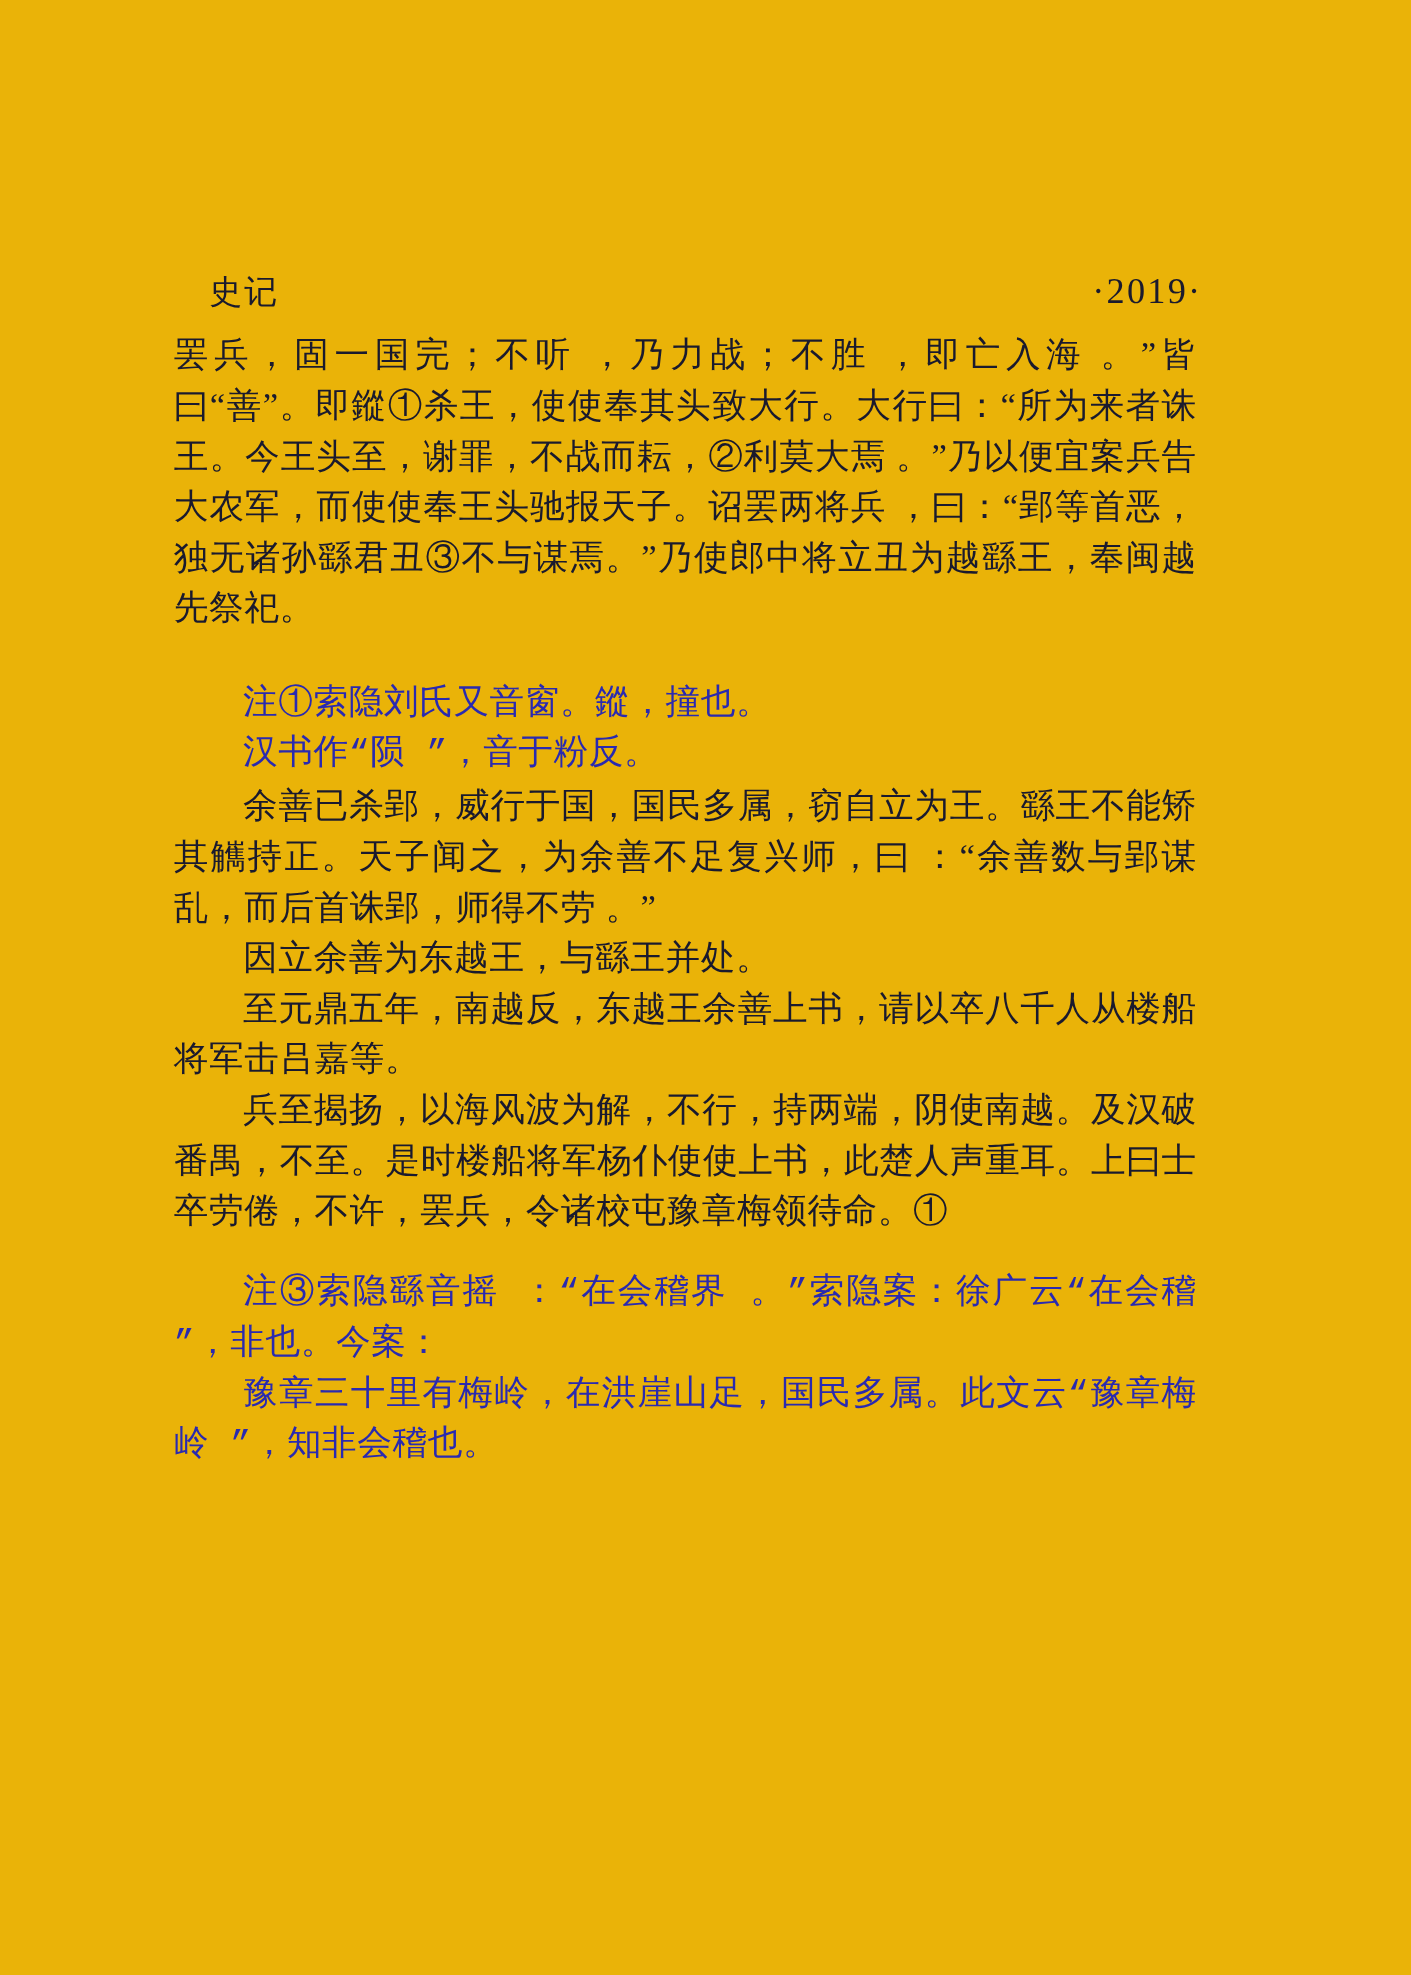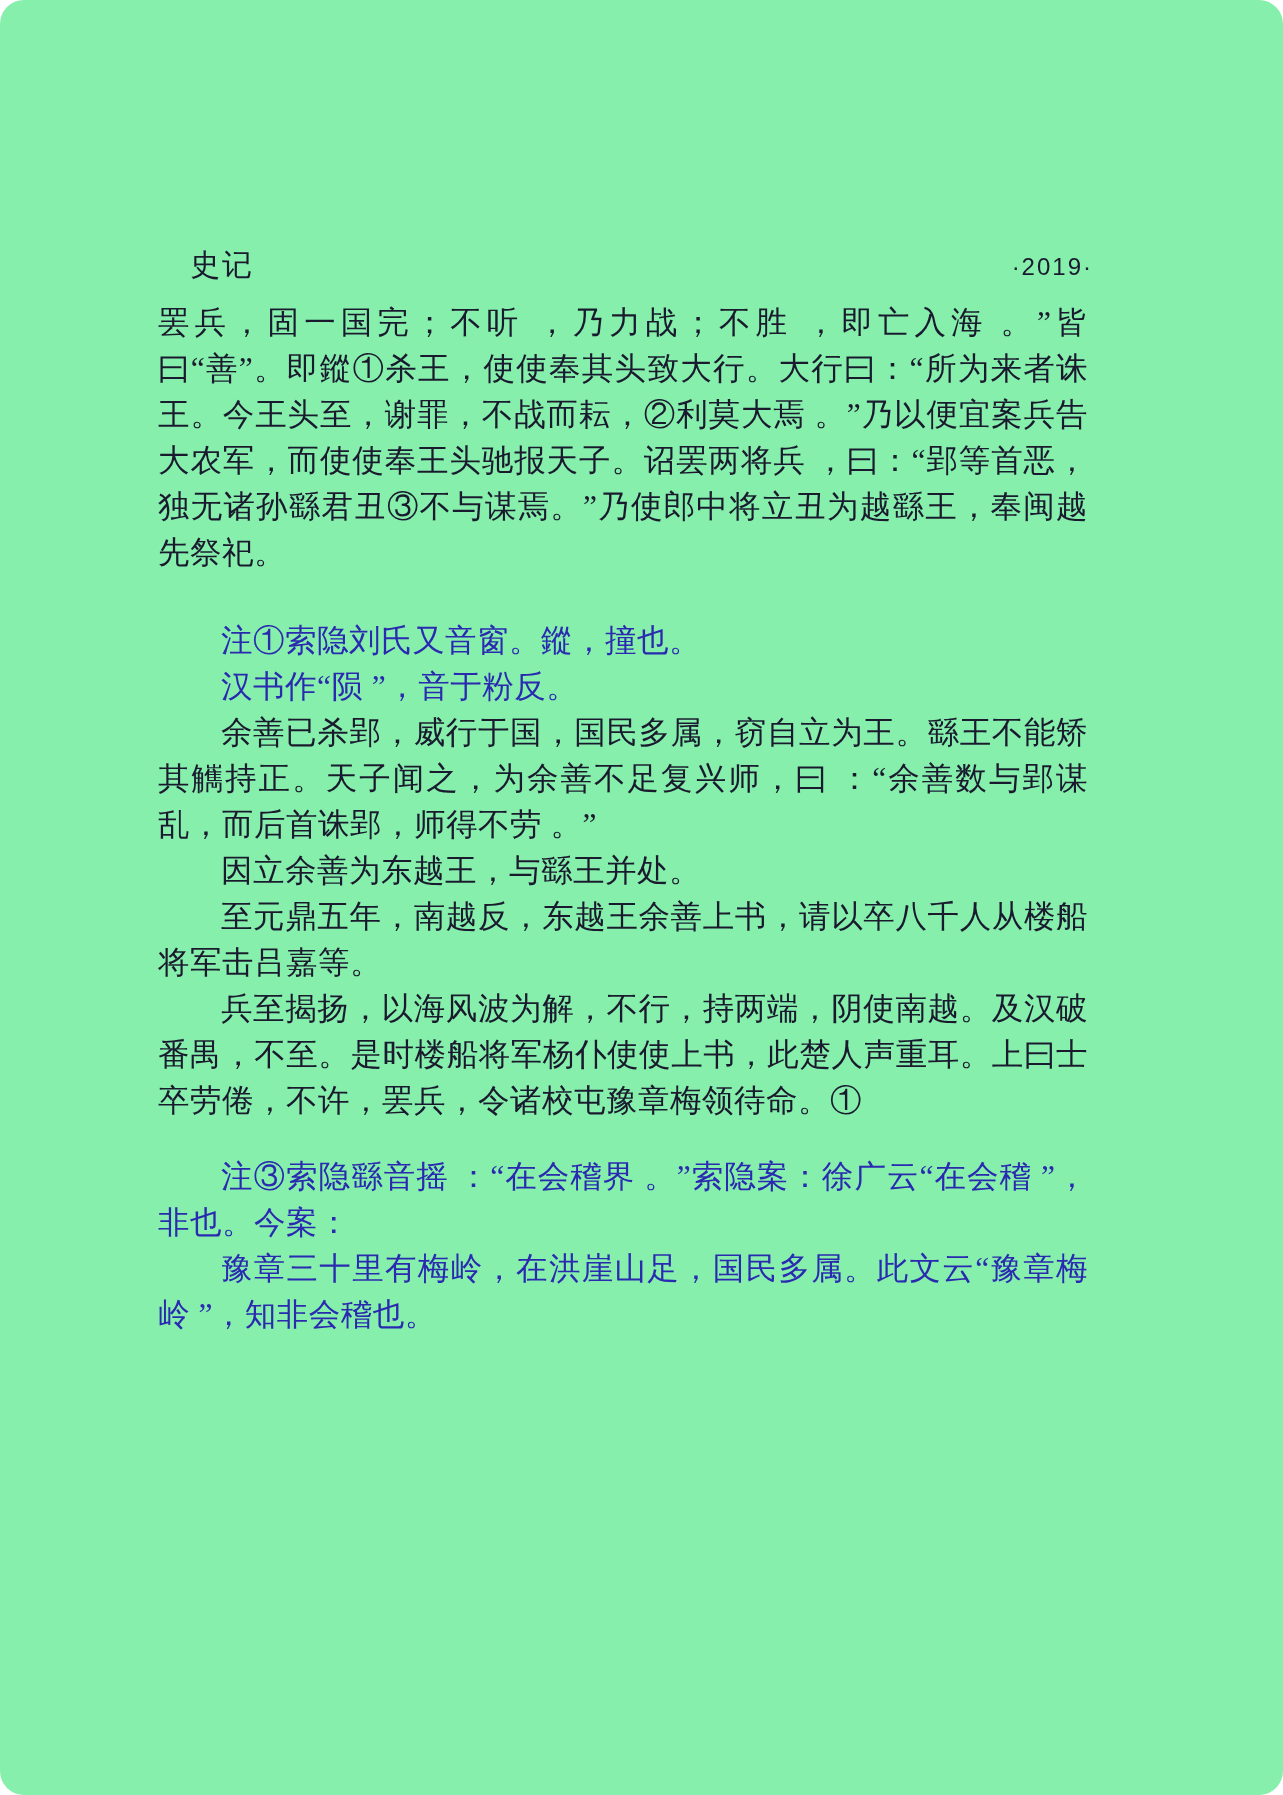--- a/index.html
+++ b/index.html
@@ -11,62 +11,62 @@
     width: 1283px;
     height: 1795px;
     font-family: "Liberation Serif", "DejaVu Serif", serif;
     color: #1a1a2e;
     overflow: hidden;
   }
   .page {
     position: relative;
     width: 1283px;
     height: 1795px;
-    background: #86efac;
+    background: #eab308;
     box-sizing: border-box;
-    border-radius: 24px;
   }
   .header {
     position: absolute;
     top: 245px;
     left: 190px;
     right: 190px;
     display: flex;
     justify-content: space-between;
     align-items: baseline;
     font-size: 30px;
     letter-spacing: 2px;
     color: #1a1a2e;
   }
   .header .book-title {
     font-family: "Liberation Serif", "DejaVu Serif", serif;
   }
   .header .page-number {
-    font-family: Liberation Sans, sans-serif;
-    font-size: 24px;
+    font-family: Liberation Serif, serif;
+    font-size: 33px;
   }
   .content {
     position: absolute;
     top: 300px;
     left: 158px;
     width: 930px;
   }
   p {
     margin: 0;
     font-size: 31.5px;
     line-height: 1.46;
     text-align: justify;
     text-justify: inter-ideograph;
     letter-spacing: 0.5px;
   }
   p.main {
     color: #1a1a2e;
   }
   p.note {
     color: #2a2ab0;
+    font-family: Liberation Mono, monospace;
   }
   p.indent {
     text-indent: 2em;
   }
   .spacer-lg {
     height: 42px;
   }
   .spacer-md {
     height: 30px;
   }

